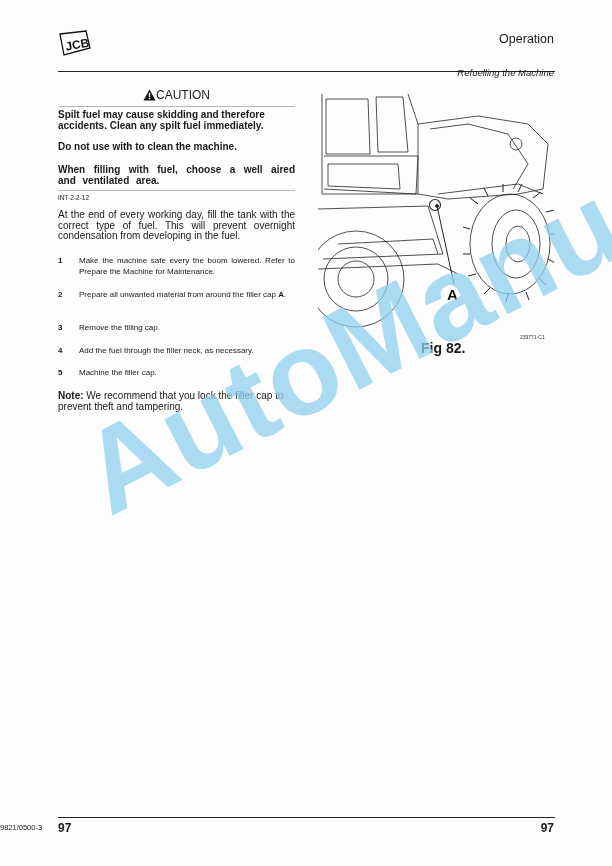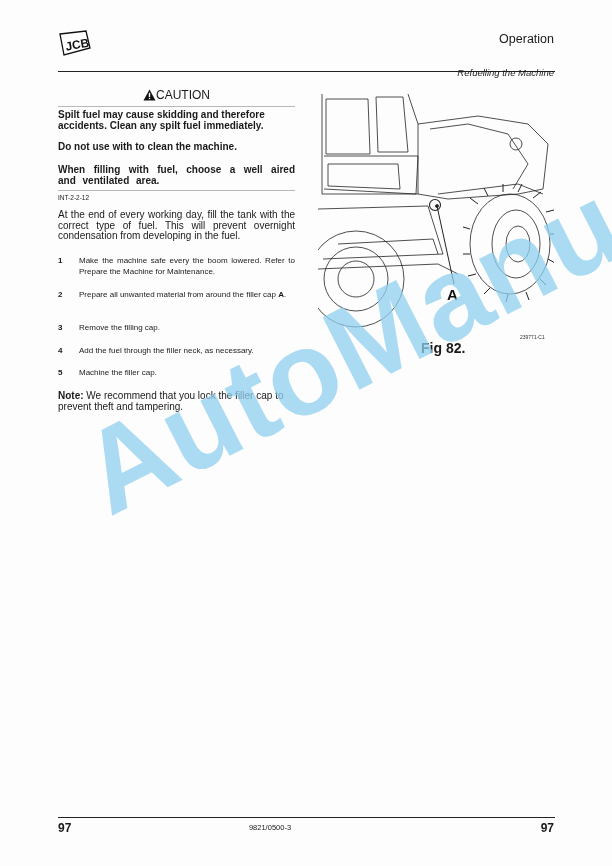--- a/index.html
+++ b/index.html
@@ -17,21 +17,21 @@
   .justify { text-align:justify; }
   .step { position:absolute; left:58px; width:237px; font-size:8px; line-height:10.6px; display:flex; }
   .step .num { width:21px; font-weight:bold; flex:none; }
   .step .txt { flex:1; text-align:justify; }
   .it { }
   .fig { left:318px; top:94px; width:236px; height:240px; }
   .fig-cap { left:421px; top:340px; font-size:14px; font-weight:bold; }
   .fig-id { left:520px; top:334px; font-size:5px; color:#333; }
   .ftr-rule { left:58px; right:57px; top:817px; border-top:1.3px solid #222; }
   .ftr-left { left:58px; top:821px; font-size:12px; font-weight:bold; }
-  .ftr-mid { left:0; width:508px; text-align:center; top:823px; font-size:7.5px;margin-left:16px; }
+  .ftr-mid { left:0; width:508px; top:823px; font-size:7.5px; }
   .ftr-right { right:58px; top:821px; font-size:12px; font-weight:bold; }
   .watermark { left:60px; top:420px; font-size:118px; font-weight:bold; color:#8fd0f0; opacity:0.75;
                transform:rotate(-27deg); transform-origin:left top; white-space:nowrap; letter-spacing:1px; pointer-events:none; }
 </style>
 </head>
 <body>
 
 <svg class="abs logo" viewBox="0 0 34 26">
   <path d="M2 4 L28 1 L32 18 L6 25 Z" fill="#fff" stroke="#111" stroke-width="1.3"></path>
   <text x="7" y="19" font-family="Liberation Sans, sans-serif" font-weight="bold" font-size="12" fill="#111" transform="rotate(-10 17 13)">JCB</text>

